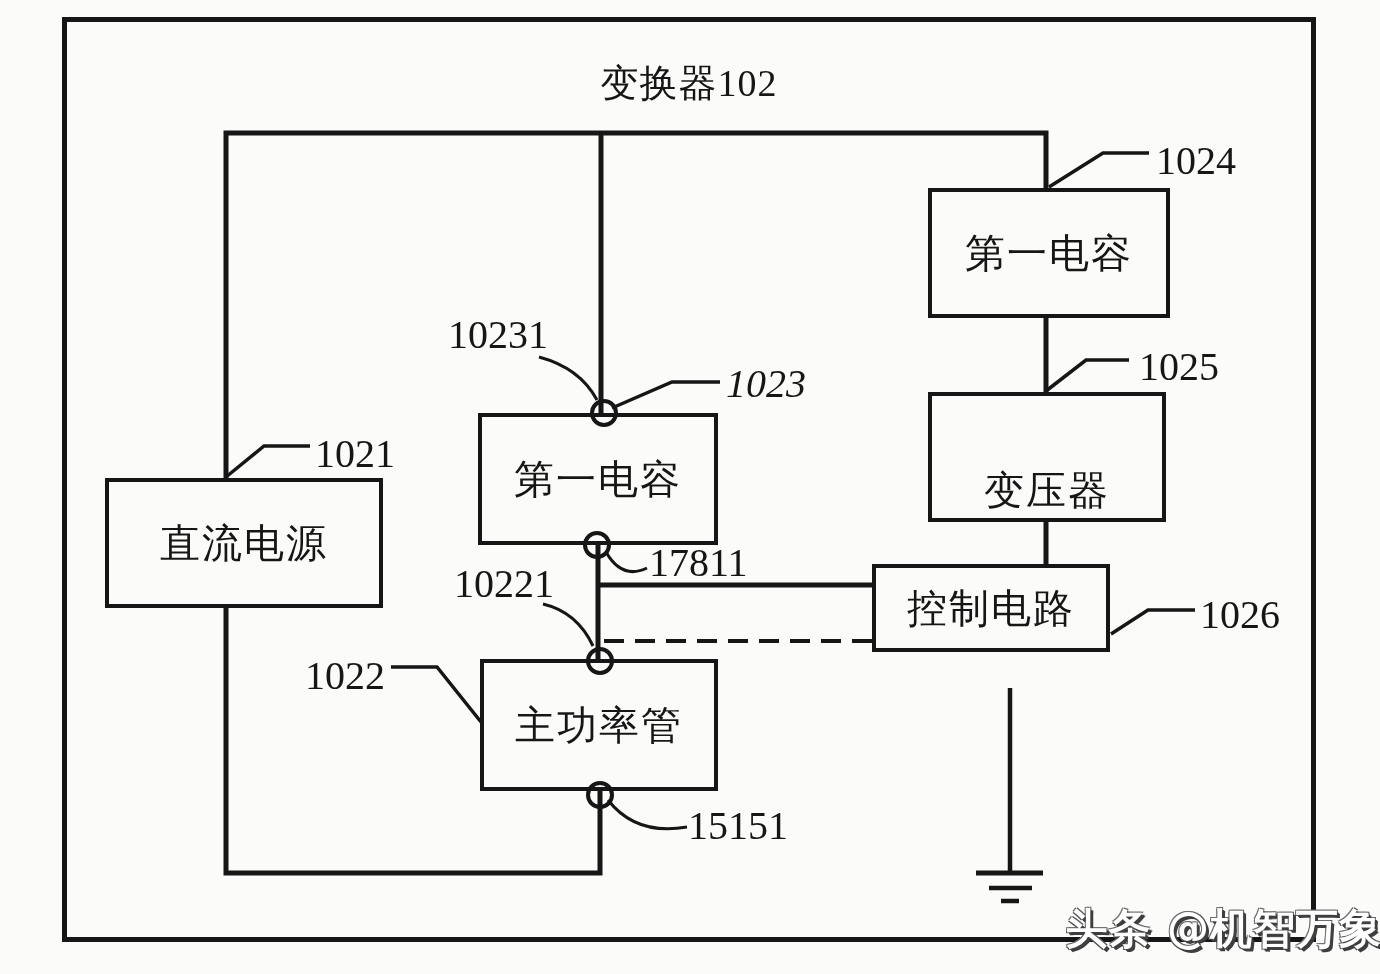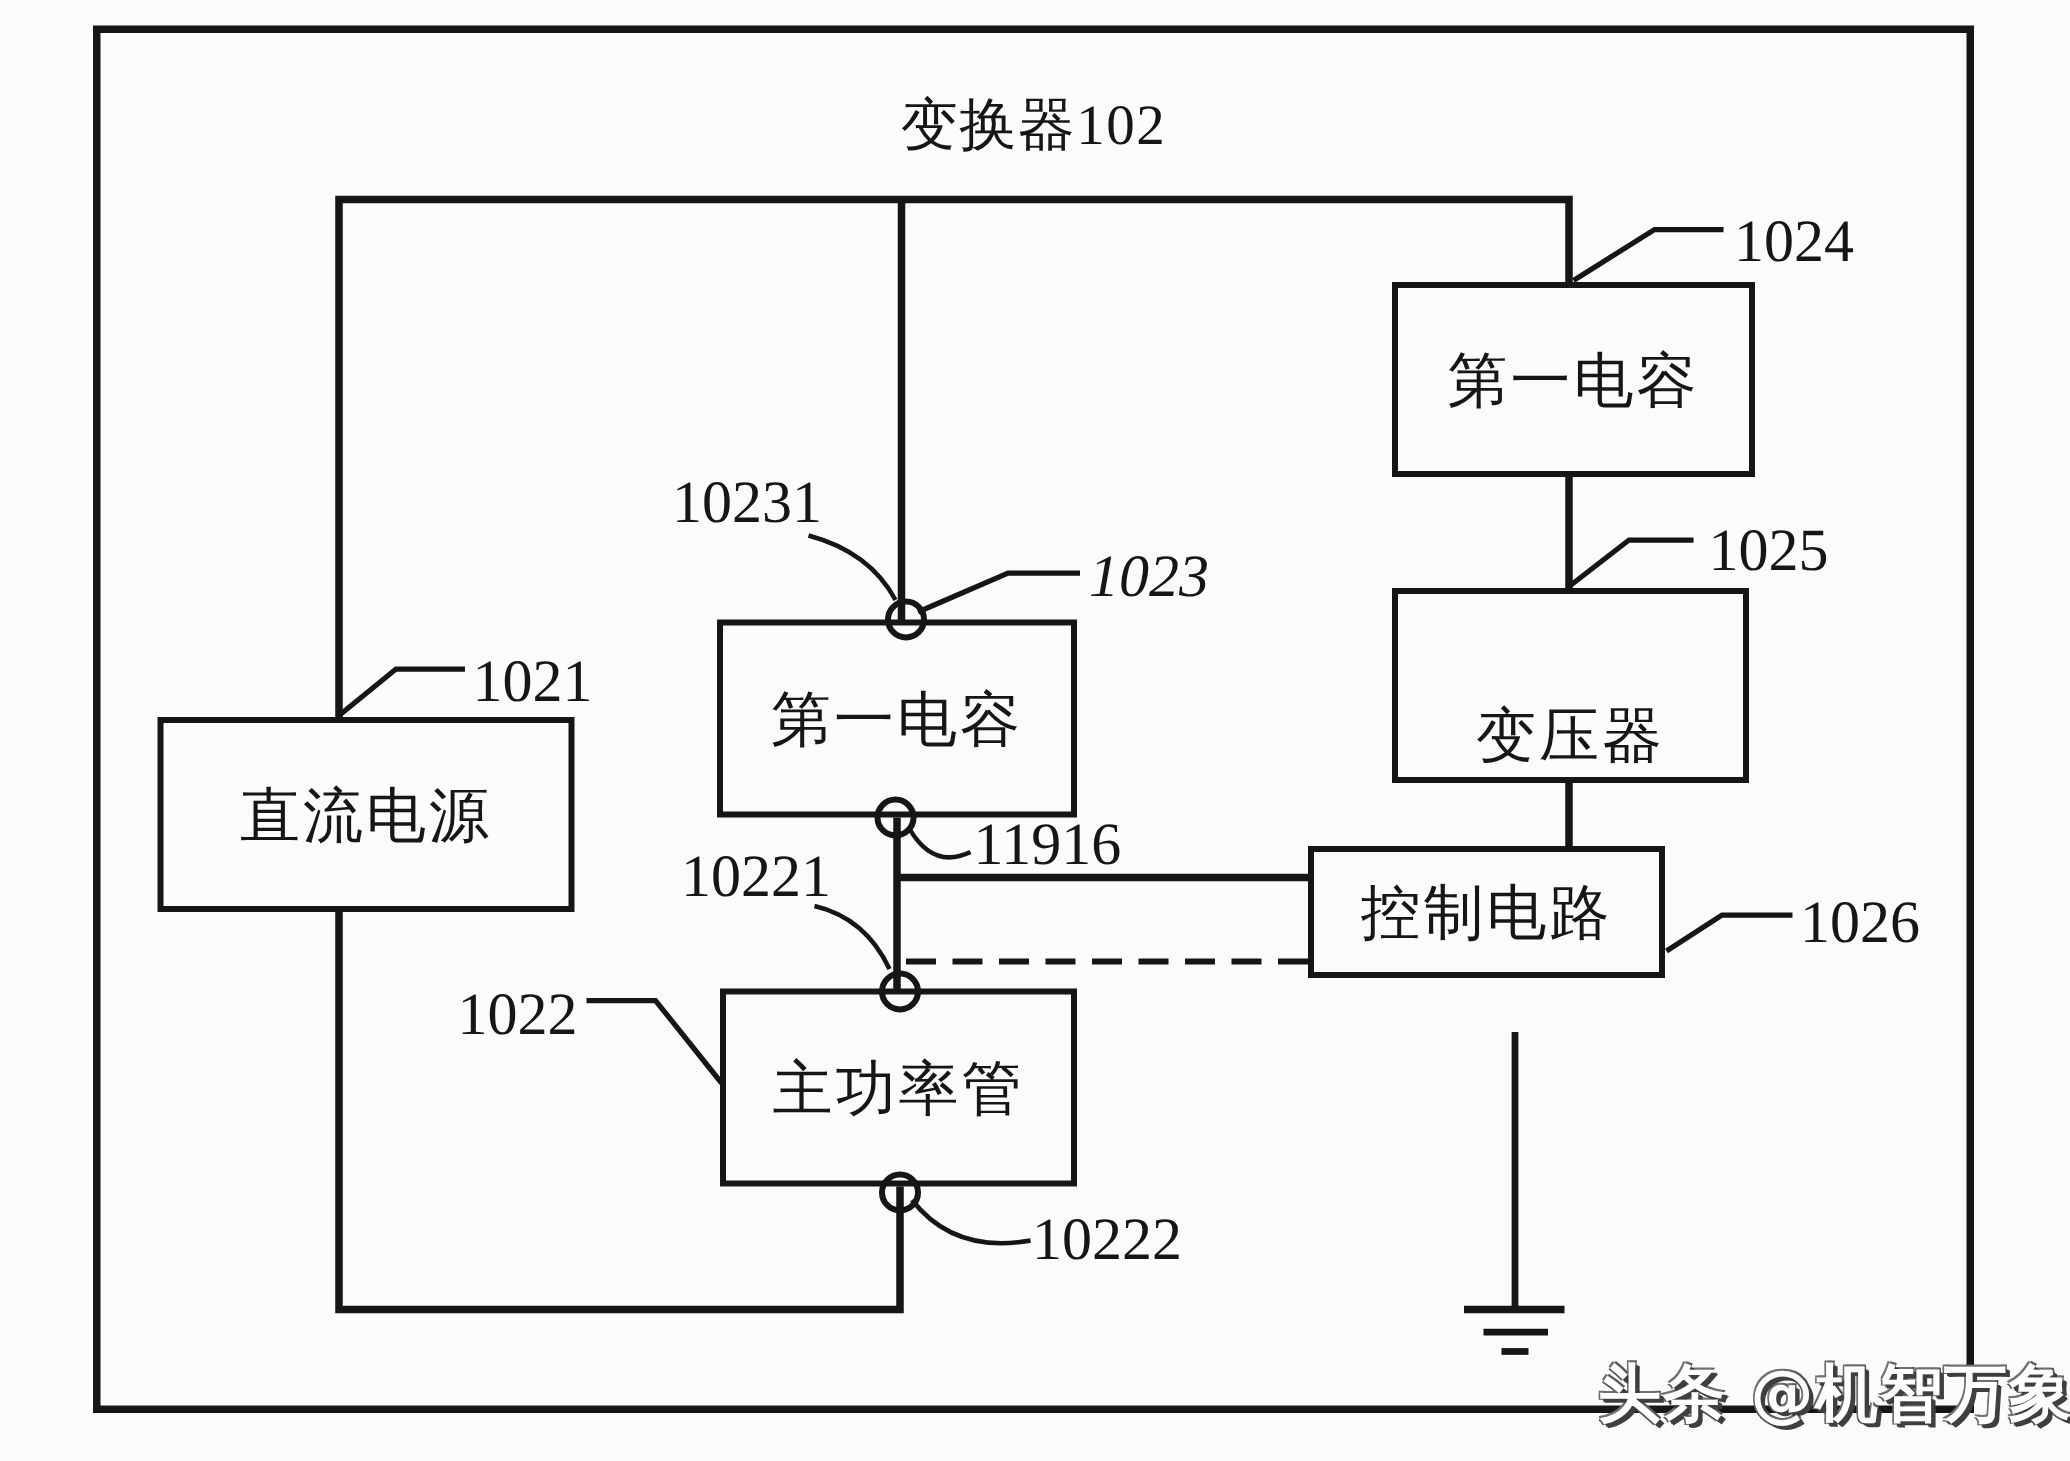--- a/index.html
+++ b/index.html
@@ -112,19 +112,19 @@
     <span class="lbl">控制电路</span>
   </div>
 
   <div class="ref r1021">1021</div>
   <div class="ref r1022">1022</div>
   <div class="ref r1023">1023</div>
   <div class="ref r1024">1024</div>
   <div class="ref r1025">1025</div>
   <div class="ref r1026">1026</div>
   <div class="ref r10231">10231</div>
-  <div class="ref r10232">11916</div>
+  <div class="ref r10232">17811</div>
   <div class="ref r10221">10221</div>
-  <div class="ref r10222">10222</div>
+  <div class="ref r10222">15151</div>
 
   <div class="watermark">头条 @机智万象</div>
 
 </div>
 
 </body></html>

